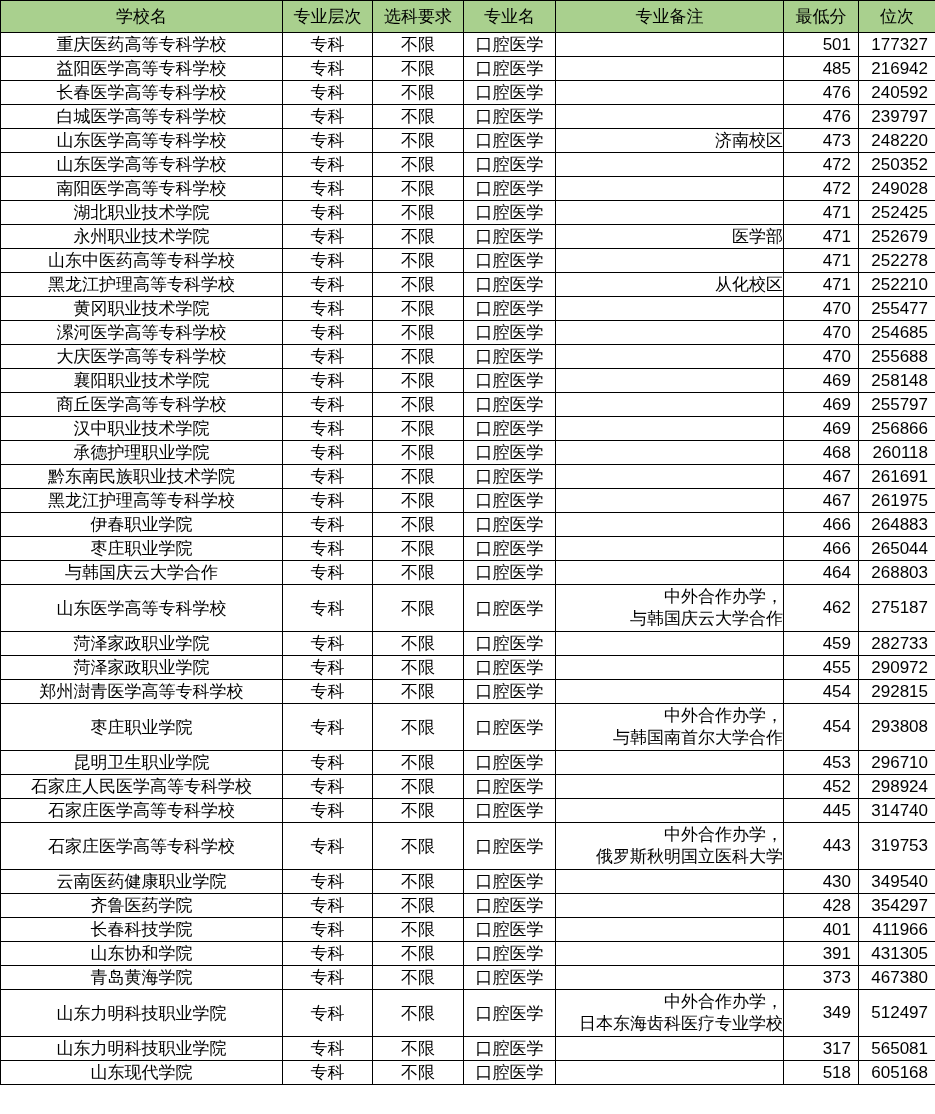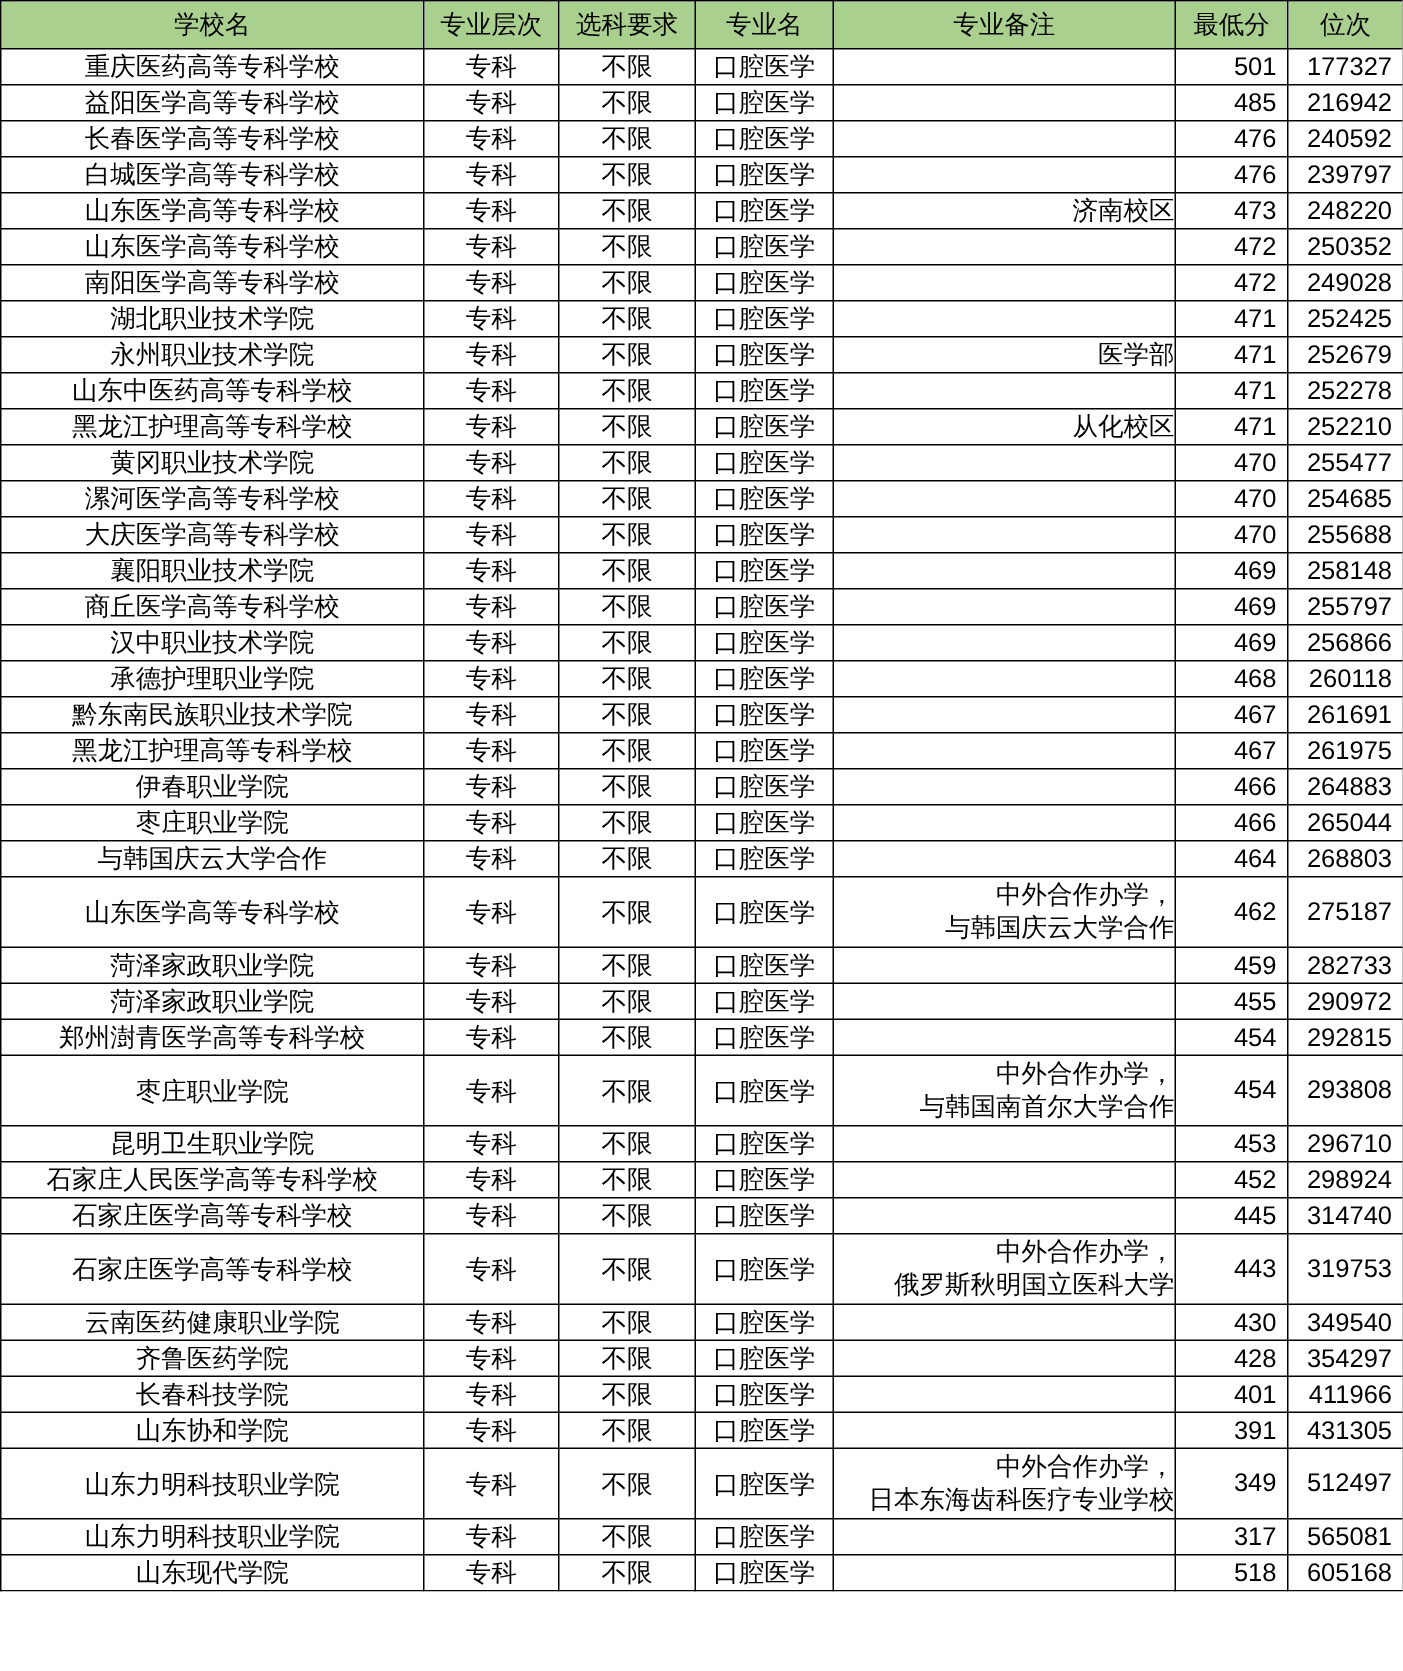--- a/index.html
+++ b/index.html
@@ -399,20 +399,29 @@
       </tr>
       <tr>
         <td>山东协和学院</td>
         <td>专科</td>
         <td>不限</td>
         <td>口腔医学</td>
         <td class="note-cell"></td>
         <td class="num">391</td>
         <td class="num">431305</td>
       </tr>
+      <tr>
+        <td>青岛黄海学院</td>
+        <td>专科</td>
+        <td>不限</td>
+        <td>口腔医学</td>
+        <td class="note-cell"></td>
+        <td class="num">373</td>
+        <td class="num">467380</td>
+      </tr>
       <tr class="tall">
         <td>山东力明科技职业学院</td>
         <td>专科</td>
         <td>不限</td>
         <td>口腔医学</td>
         <td class="note-cell">中外合作办学，
 日本东海齿科医疗专业学校</td>
         <td class="num">349</td>
         <td class="num">512497</td>
       </tr>

